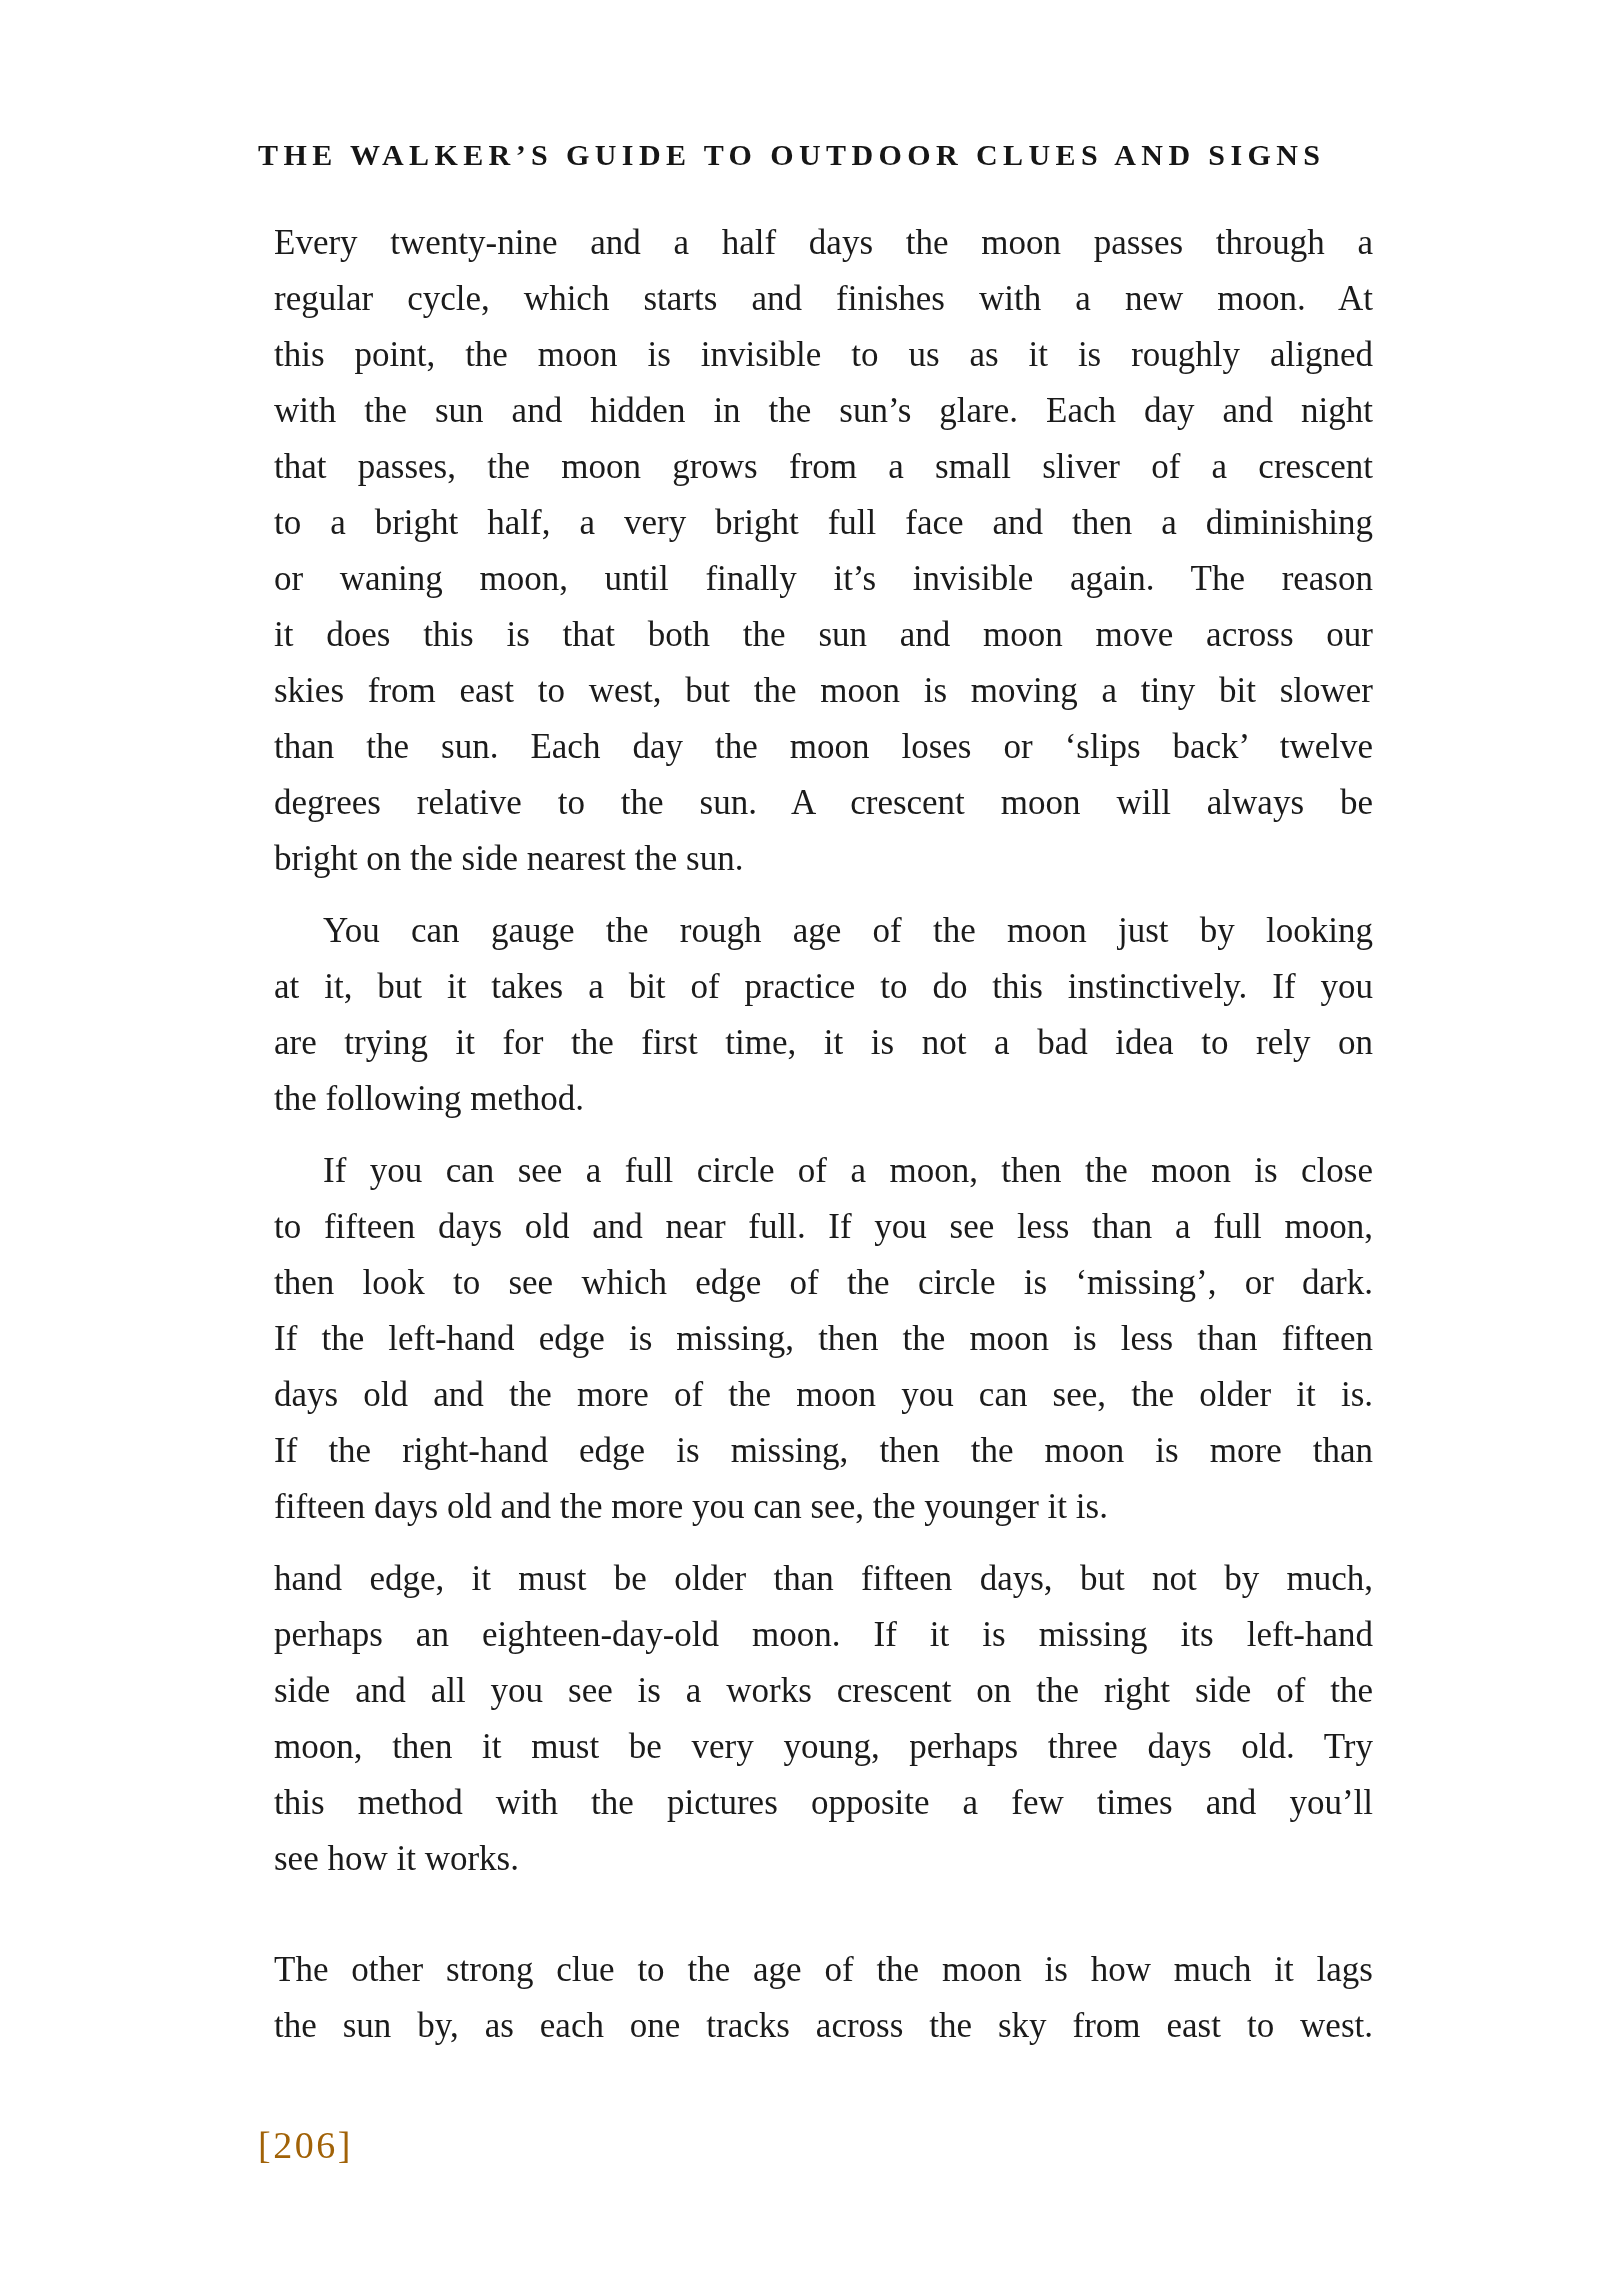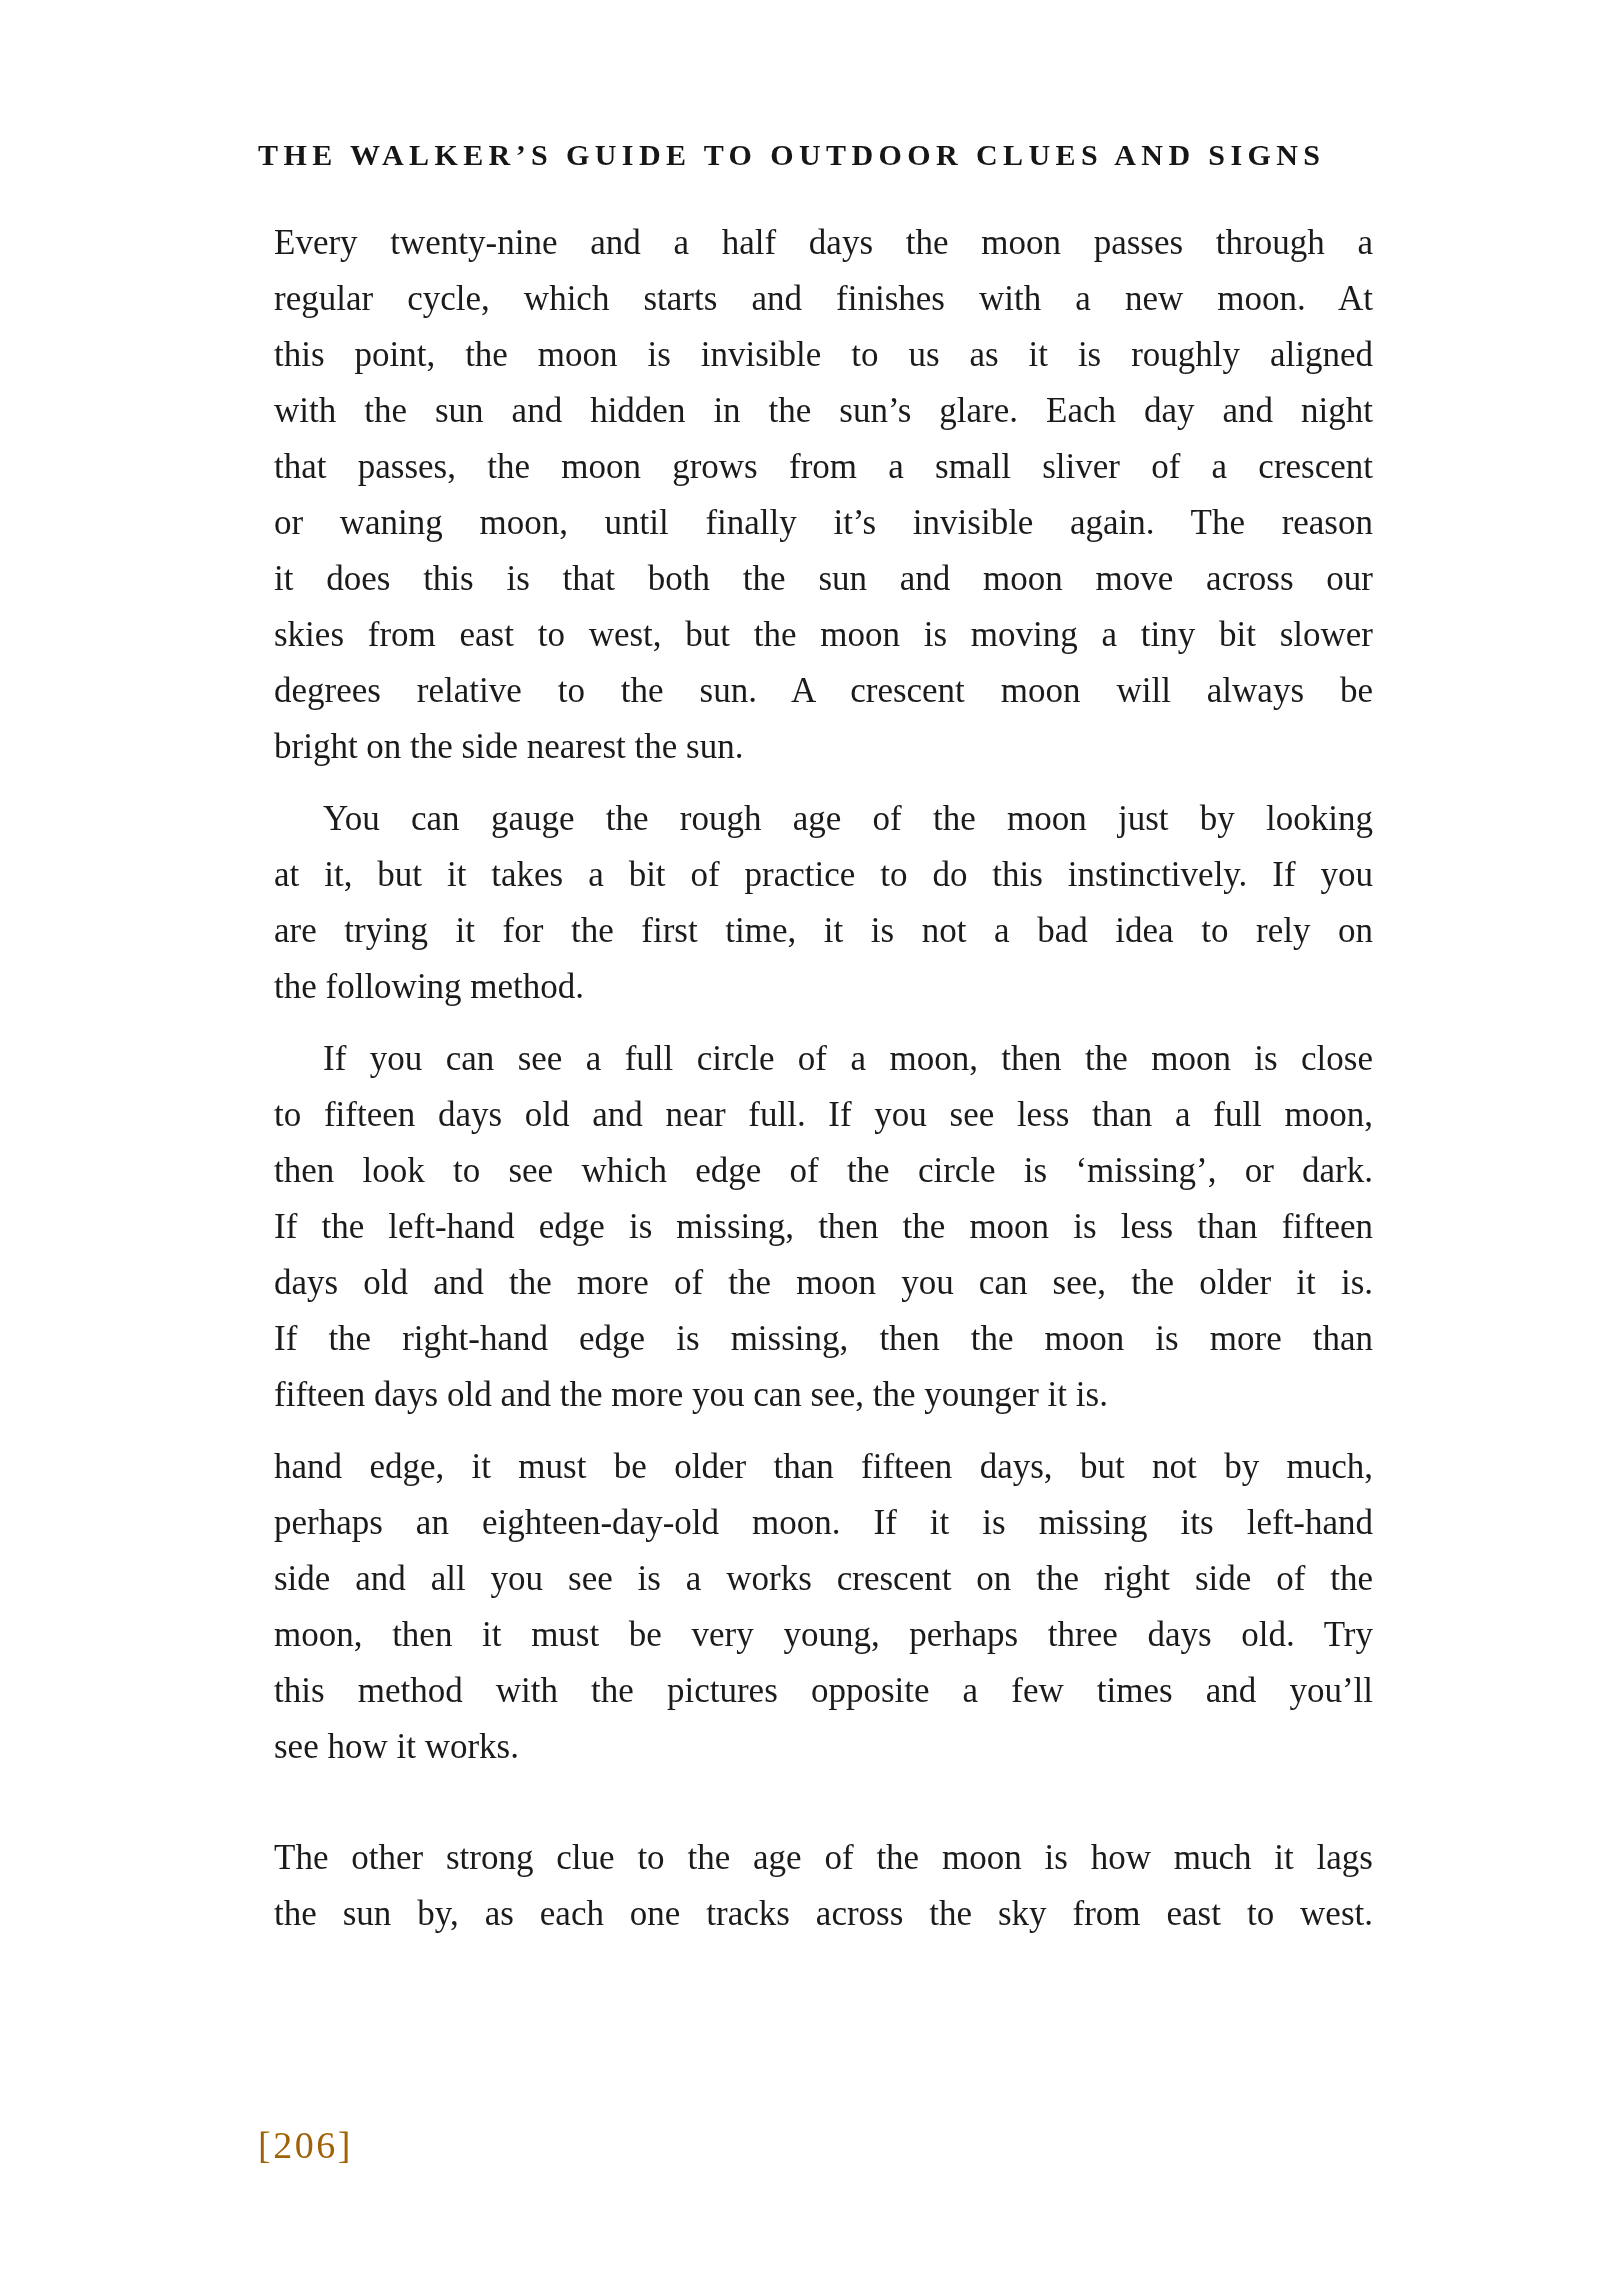--- a/index.html
+++ b/index.html
@@ -70,23 +70,25 @@
 <div class="page">
   <div class="running-header">THE WALKER’S GUIDE TO OUTDOOR CLUES AND SIGNS</div>
 
   <div class="textblock">
       <div class="paragraph">
         <div class="line">Every twenty-nine and a half days the moon passes through a</div>
         <div class="line">regular cycle, which starts and finishes with a new moon. At</div>
         <div class="line">this point, the moon is invisible to us as it is roughly aligned</div>
         <div class="line">with the sun and hidden in the sun’s glare. Each day and night</div>
         <div class="line">that passes, the moon grows from a small sliver of a crescent</div>
+        <div class="line">to a bright half, a very bright full face and then a diminishing</div>
         <div class="line">or waning moon, until finally it’s invisible again. The reason</div>
         <div class="line">it does this is that both the sun and moon move across our</div>
         <div class="line">skies from east to west, but the moon is moving a tiny bit slower</div>
+        <div class="line">than the sun. Each day the moon loses or ‘slips back’ twelve</div>
         <div class="line">degrees relative to the sun. A crescent moon will always be</div>
         <div class="line last">bright on the side nearest the sun.</div>
       </div>
       <div class="paragraph">
         <div class="line indent">You can gauge the rough age of the moon just by looking</div>
         <div class="line">at it, but it takes a bit of practice to do this instinctively. If you</div>
         <div class="line">are trying it for the first time, it is not a bad idea to rely on</div>
         <div class="line last">the following method.</div>
       </div>
       <div class="paragraph">

